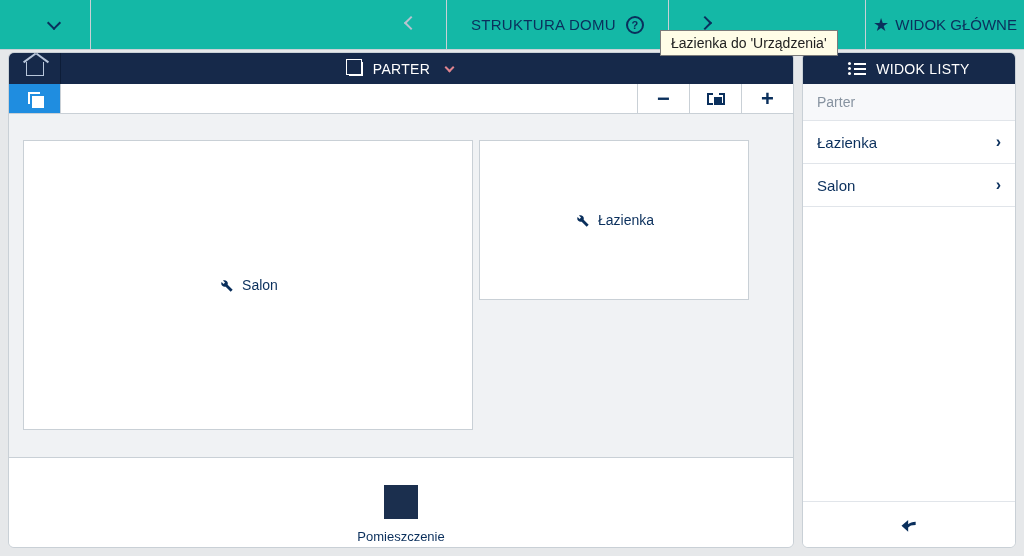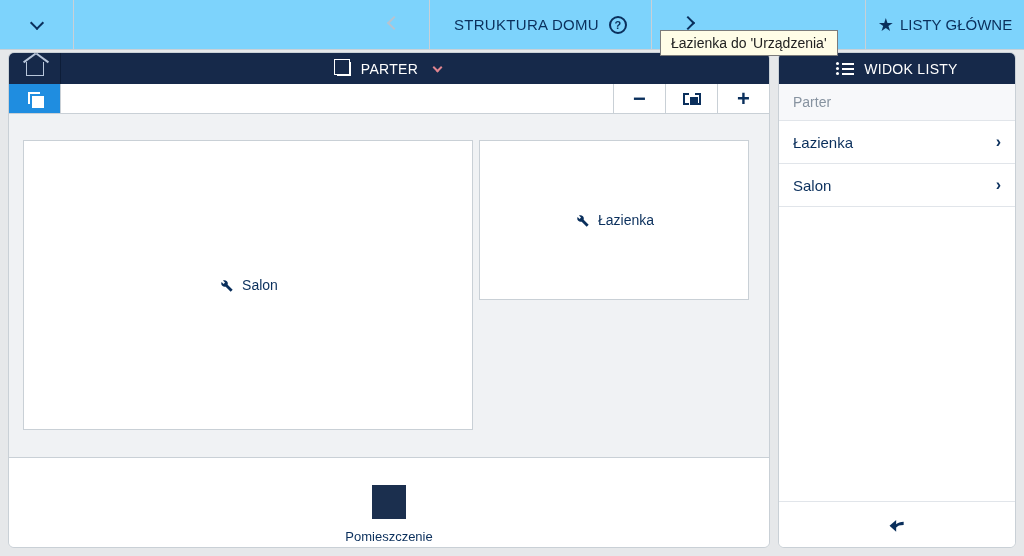--- a/index.html
+++ b/index.html
@@ -8,26 +8,27 @@
     background: #e6e8ea;
     width: 1024px;
     height: 556px;
     overflow: hidden;
     position: relative;
   }
 
   
   .topbar {
     height: 50px;
-    background: #7dd3fc;
+    background: #14b8a6;
     display: flex;
     align-items: stretch;
     border-bottom: 1px solid #c9d0d6;
     font-size: 15px;
     color: #0a2f5c;
+    padding-left: 17px;
   }
   .topbar .cell {
     display: flex;
     align-items: center;
     justify-content: center;
     border-right: 1px solid #c9d0d6;
   }
   .topbar .dropdown-cell { width: 74px; }
   .topbar .spacer-left { flex: 0 0 284px; border-right: none; }
   .topbar .arrow-cell { width: 72px; }
@@ -70,21 +71,21 @@
   .canvas-pane {
     flex: 1;
     background: #f0f2f4;
     border: 1px solid #c9d0d6;
     border-radius: 6px;
     display: flex;
     flex-direction: column;
     overflow: hidden;
   }
   .list-pane {
-    width: 238px;
+    width: 214px;
     background: #fff;
     border: 1px solid #c9d0d6;
     border-radius: 6px;
     display: flex;
     flex-direction: column;
     overflow: hidden;
   }
 
   
   .darkbar {
@@ -256,21 +257,21 @@
   <div class="cell title-cell">
     <span>STRUKTURA DOMU</span>
     <span class="help">?</span>
   </div>
   <div class="cell arrow-cell" style="border-right:none;">
     <span class="chev right"></span>
   </div>
   <div class="cell spacer-right"></div>
   <div class="cell mainmenu-cell">
     <span class="star">★</span>
-    <span>LISTY GŁÓWNE</span>
+    <span>WIDOK GŁÓWNE</span>
   </div>
 </div>
 
 <div class="tooltip">Łazienka do 'Urządzenia'</div>
 
 <div class="workspace">
 
   <div class="canvas-pane">
 
     <div class="darkbar">

